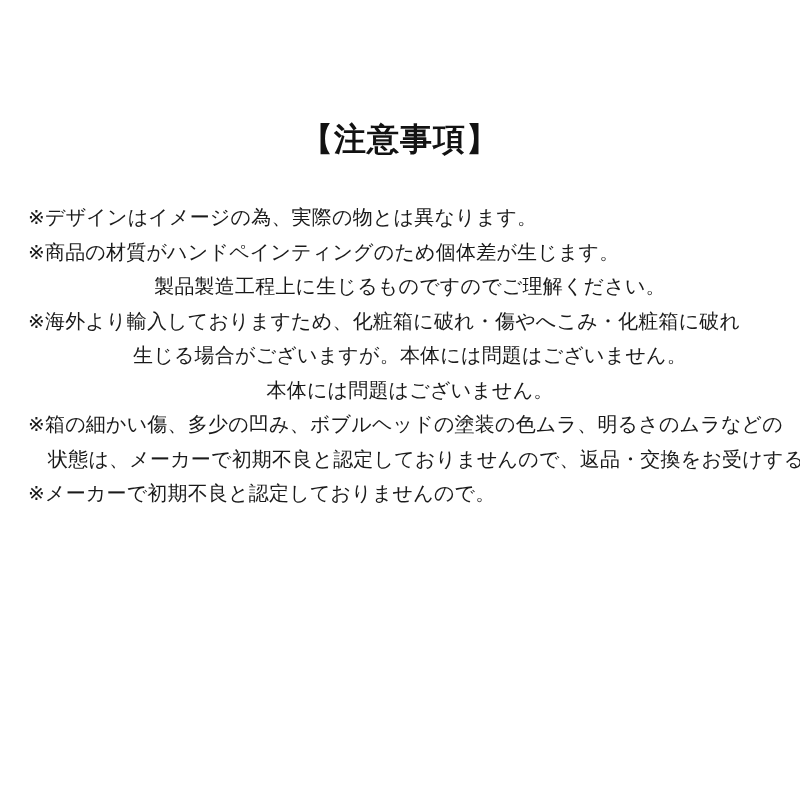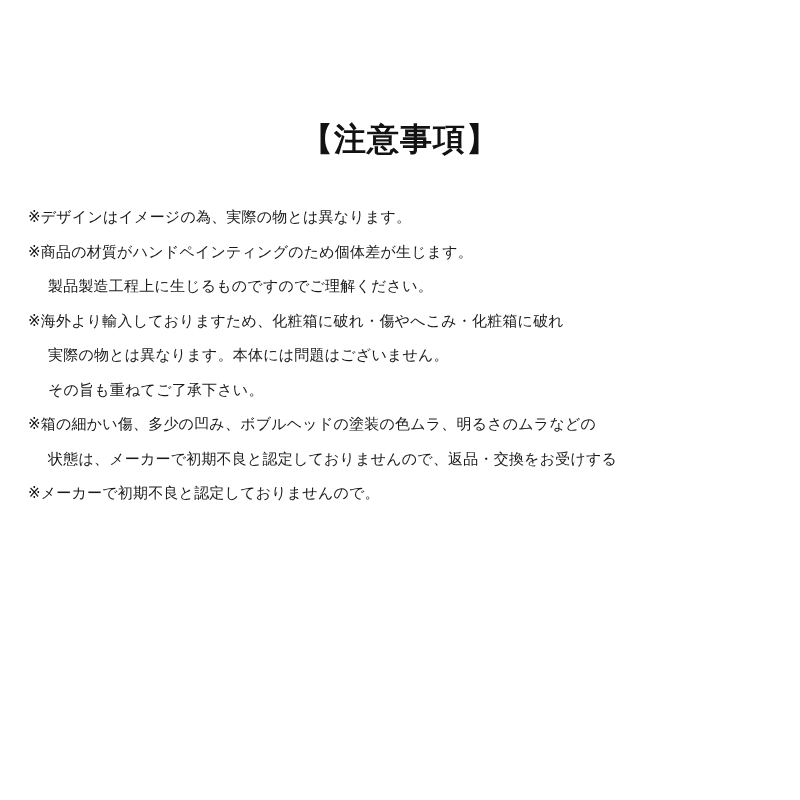--- a/index.html
+++ b/index.html
@@ -32,39 +32,40 @@
     color: #121212;
     white-space: nowrap;
   }
   .notice-body {
     position: absolute;
     top: 200px;
     left: 28px;
     width: 744px;
   }
   .notice-line {
-    font-size: 15px;
+    font-size: 20px;
     line-height: 34.5px;
     color: #1a1a1a;
     white-space: nowrap;
     letter-spacing: 0.2px;
   }
   .notice-line.indent {
     padding-left: 20px;
+    text-align: center;
   }
 </style>
 </head>
 <body>
 
 <div class="page">
   <div class="notice-title">【注意事項】</div>
   <div class="notice-body">
       <div class="notice-line">※デザインはイメージの為、実際の物とは異なります。</div>
       <div class="notice-line">※商品の材質がハンドペインティングのため個体差が生じます。</div>
       <div class="notice-line indent">製品製造工程上に生じるものですのでご理解ください。</div>
       <div class="notice-line">※海外より輸入しておりますため、化粧箱に破れ・傷やへこみ・化粧箱に破れ</div>
-      <div class="notice-line indent">実際の物とは異なります。本体には問題はございません。</div>
-      <div class="notice-line indent">その旨も重ねてご了承下さい。</div>
+      <div class="notice-line indent">生じる場合がございますが。本体には問題はございません。</div>
+      <div class="notice-line indent">本体には問題はございません。</div>
       <div class="notice-line">※箱の細かい傷、多少の凹み、ボブルヘッドの塗装の色ムラ、明るさのムラなどの</div>
       <div class="notice-line indent">状態は、メーカーで初期不良と認定しておりませんので、返品・交換をお受けする</div>
       <div class="notice-line">※メーカーで初期不良と認定しておりませんので。</div>
     </div>
 </div>
 
 </body></html>

